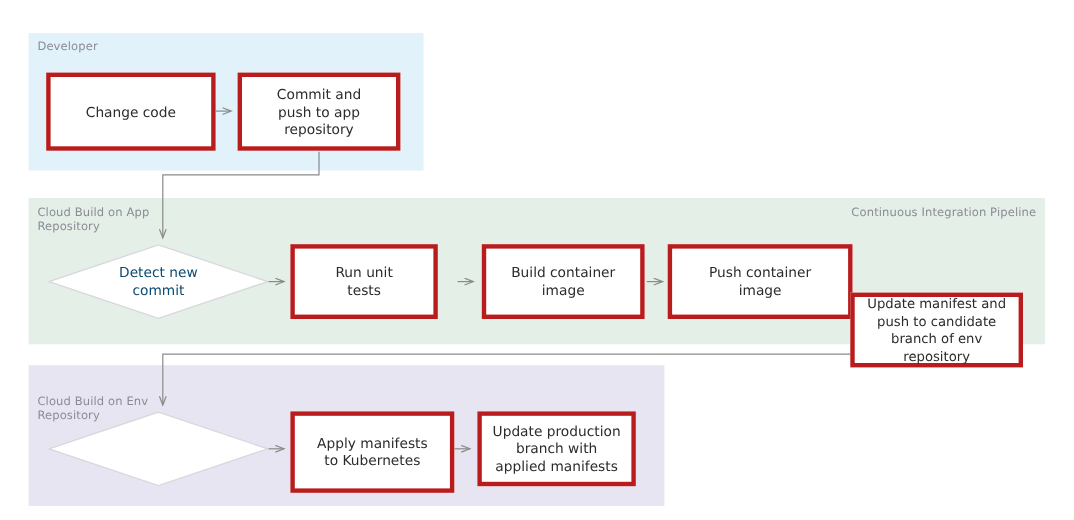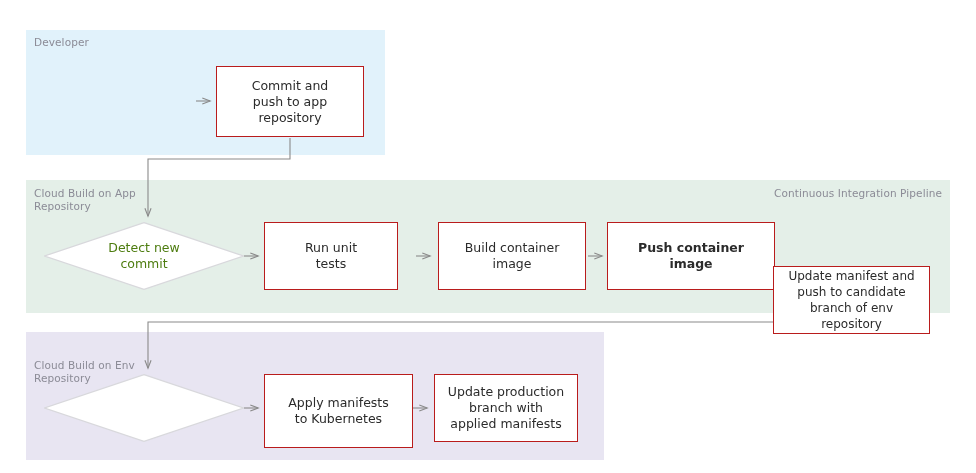--- a/index.html
+++ b/index.html
@@ -29,21 +29,21 @@
     white-space: pre-line;
     letter-spacing: 0.1px;
   }
   .lane-title.right {
     text-align: right;
   }
   .node {
     position: absolute;
     box-sizing: border-box;
     background: #ffffff;
-    border: 1px solid #b91c1c;
+    border: 4px solid #b91c1c;
     display: flex;
     align-items: center;
     justify-content: center;
     text-align: center;
     font-size: 12.5px;
     color: #2b2b2b;
     line-height: 16px;
     white-space: pre-line;
     padding: 2px 6px;
   }
@@ -54,21 +54,21 @@
     justify-content: center;
   }
   .diamond-shape {
     position: absolute;
     inset: 0;
   }
   .diamond-label {
     position: relative;
     text-align: center;
     font-size: 12.5px;
-    color: #4d7c0f;
+    color: #0c4a6e;
     line-height: 16px;
     white-space: pre-line;
     z-index: 2;
   }
   .edges {
     position: absolute;
     left: 0;
     top: 0;
     width: 976px;
     height: 473px;
@@ -118,40 +118,41 @@
       <path d="M753,256 L767,256" marker-end="url(#arrow)"></path>
 
       <path d="M849,290 L849,322 L148,322 L148,368" marker-end="url(#arrow)"></path>
 
       <path d="M244,408 L258,408" marker-end="url(#arrow)"></path>
 
       <path d="M413,408 L427,408" marker-end="url(#arrow)"></path>
     </g>
   </svg>
 
+  <div class="node" style="left:42px; top:66px; width:154px; height:71px;">Change code</div>
 
   <div class="node" style="left:216px; top:66px; width:148px; height:71px;">Commit and
 push to app
 repository</div>
 
   <div class="diamond-wrap" style="left:44px; top:222px; width:200px; height:68px;">
     <svg class="diamond-shape" viewBox="0 0 200 68" preserveAspectRatio="none">
       <polygon points="100,0.6 199.4,34 100,67.4 0.6,34" fill="#ffffff" stroke="#d8d8dc" stroke-width="1.2"></polygon>
     </svg>
     <span class="diamond-label">Detect new
 commit</span>
   </div>
 
   <div class="node" style="left:264px; top:222px; width:134px; height:68px;">Run unit
 tests</div>
 
   <div class="node" style="left:438px; top:222px; width:148px; height:68px;">Build container
 image</div>
 
-  <div class="node" style="left:607px; top:222px; width:168px; height:68px;font-weight:bold;">Push container
+  <div class="node" style="left:607px; top:222px; width:168px; height:68px;">Push container
 image</div>
 
   <div class="node" style="left:773px; top:222px; width:157px; height:68px; font-size:12px;margin-top:44px;">Update manifest and
 push to candidate
 branch of env repository</div>
 
   <div class="diamond-wrap" style="left:44px; top:374px; width:200px; height:68px;">
     <svg class="diamond-shape" viewBox="0 0 200 68" preserveAspectRatio="none">
       <polygon points="100,0.6 199.4,34 100,67.4 0.6,34" fill="#ffffff" stroke="#d8d8dc" stroke-width="1.2"></polygon>
     </svg>

